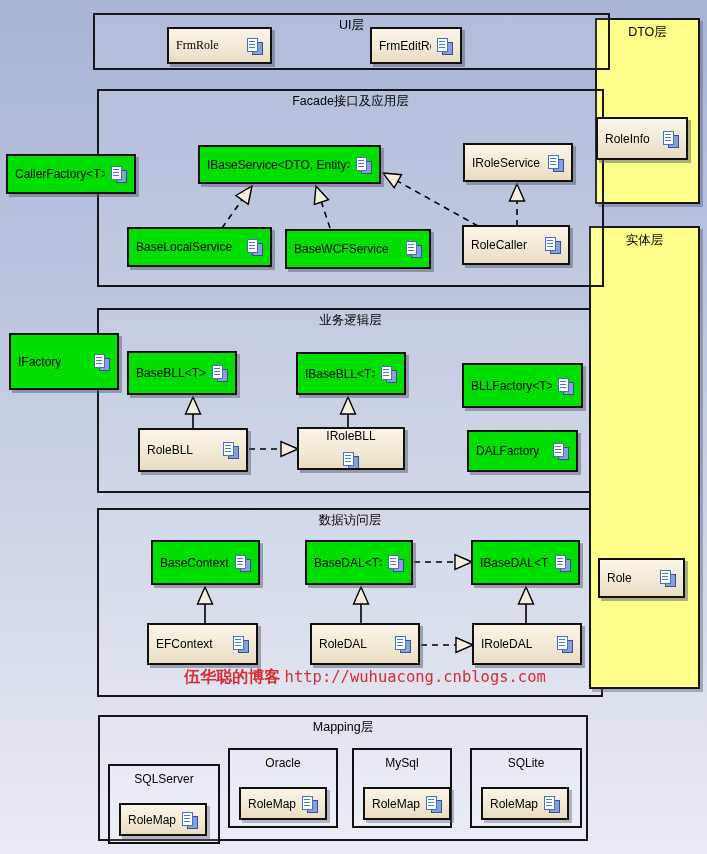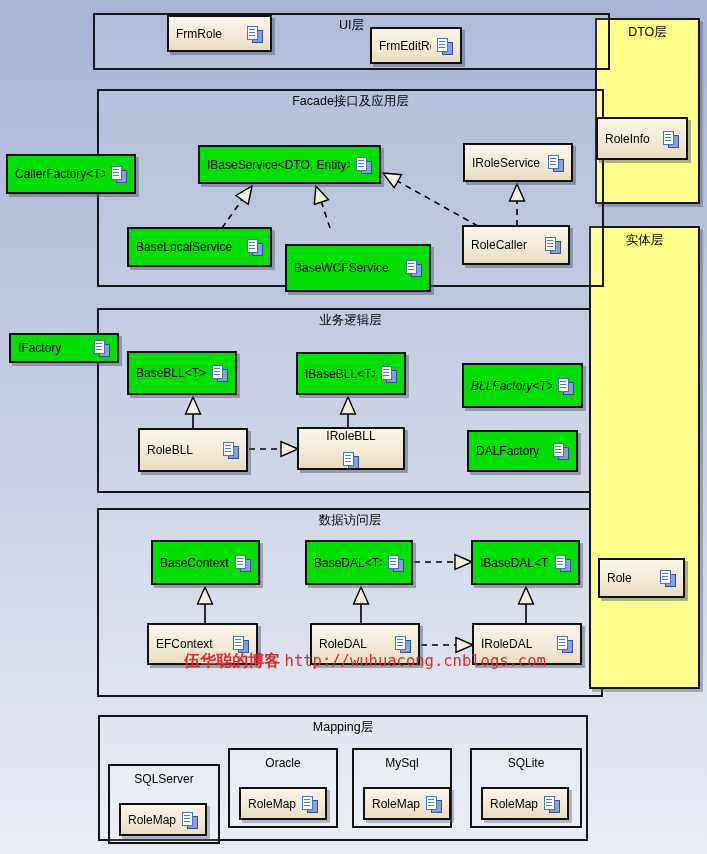--- a/index.html
+++ b/index.html
@@ -57,21 +57,21 @@
     position:absolute; border:2px solid #101010; box-sizing:border-box;
     background:rgba(255,255,255,0.14); z-index:6;
   }
   .subpkg .sub-title{
     position:absolute; top:6px; left:0; right:0; text-align:center;
     font-size:12px; color:#000; white-space:nowrap;
   }
   .subpkg .el{ box-shadow:3px 3px 0 rgba(90,95,110,0.40); }
   .connectors{ position:absolute; left:0; top:0; z-index:4; pointer-events:none; }
   .watermark{
-    position:absolute; left:130px; top:651px; width:470px; z-index:7;
+    position:absolute; left:130px; top:667px; width:470px; z-index:7;
     text-align:center; white-space:nowrap; color:#d82b33;
   }
   .wm-cn{ font-family:"DejaVu Serif", serif; font-weight:bold; font-size:16px; }
   .wm-url{ font-family:"DejaVu Sans Mono", monospace; font-size:15.5px; }
   
   .z1{ z-index:1; } .z2{ z-index:2; } .z3{ z-index:3; }
 </style>
 </head>
 <body>
 
@@ -136,21 +136,21 @@
       <polygon points="348,397 355.5,414 340.5,414"></polygon>
       <polygon points="298,449 281,441.5 281,456.5"></polygon>
       <polygon points="205,587 212.5,604 197.5,604"></polygon>
       <polygon points="361,587 368.5,604 353.5,604"></polygon>
       <polygon points="526,587 533.5,604 518.5,604"></polygon>
       <polygon points="472,562 455,554.5 455,569.5"></polygon>
       <polygon points="473,645 456,637.5 456,652.5"></polygon>
     </g>
   </svg>
 
-  <div class="el cream" style="left:167px;top:15px;width:105px;height:37px;">
+  <div class="el cream" style="left:167px;top:27px;width:105px;height:37px;font-family:Liberation Serif, serif;">
     <span class="lbl">FrmRole</span>
     <span class="docicon"></span>
   </div>
   <div class="el cream" style="left:370px;top:27px;width:92px;height:37px;align-items:center;">
     <span class="lbl">FrmEditRole</span>
     <span class="docicon"></span>
   </div>
 
   <div class="el cream" style="left:596px;top:117px;width:92px;height:43px;">
     <span class="lbl">RoleInfo</span>
@@ -166,47 +166,47 @@
     <span class="docicon"></span>
   </div>
   <div class="el cream" style="left:463px;top:143px;width:110px;height:39px;">
     <span class="lbl">IRoleService</span>
     <span class="docicon"></span>
   </div>
   <div class="el green" style="left:127px;top:227px;width:145px;height:40px;">
     <span class="lbl">BaseLocalService</span>
     <span class="docicon"></span>
   </div>
-  <div class="el green" style="left:285px;top:244px;width:146px;height:48px;">
+  <div class="el green" style="left:285px;top:229px;width:146px;height:40px;">
     <span class="lbl">BaseWCFService</span>
     <span class="docicon"></span>
   </div>
   <div class="el cream" style="left:462px;top:225px;width:108px;height:40px;">
     <span class="lbl">RoleCaller</span>
     <span class="docicon"></span>
   </div>
 
   <div class="el cream" style="left:598px;top:558px;width:87px;height:40px;">
     <span class="lbl">Role</span>
     <span class="docicon"></span>
   </div>
 
-  <div class="el green" style="left:9px;top:333px;width:110px;height:30px;">
+  <div class="el green" style="left:9px;top:333px;width:110px;height:57px;">
     <span class="lbl">IFactory</span>
     <span class="docicon"></span>
   </div>
   <div class="el green" style="left:127px;top:351px;width:110px;height:44px;">
     <span class="lbl">BaseBLL&lt;T&gt;</span>
     <span class="docicon"></span>
   </div>
   <div class="el green" style="left:296px;top:352px;width:110px;height:43px;">
     <span class="lbl">IBaseBLL&lt;T&gt;</span>
     <span class="docicon"></span>
   </div>
-  <div class="el green" style="left:462px;top:363px;width:121px;height:45px;font-style:italic;">
+  <div class="el green" style="left:462px;top:363px;width:121px;height:45px;">
     <span class="lbl">BLLFactory&lt;T&gt;</span>
     <span class="docicon"></span>
   </div>
   <div class="el cream" style="left:138px;top:428px;width:110px;height:44px;">
     <span class="lbl">RoleBLL</span>
     <span class="docicon"></span>
   </div>
   <div class="el cream" style="left:297px;top:427px;width:108px;height:43px;flex-direction:column;">
     <span class="lbl">IRoleBLL</span>
     <span class="docicon"></span>

